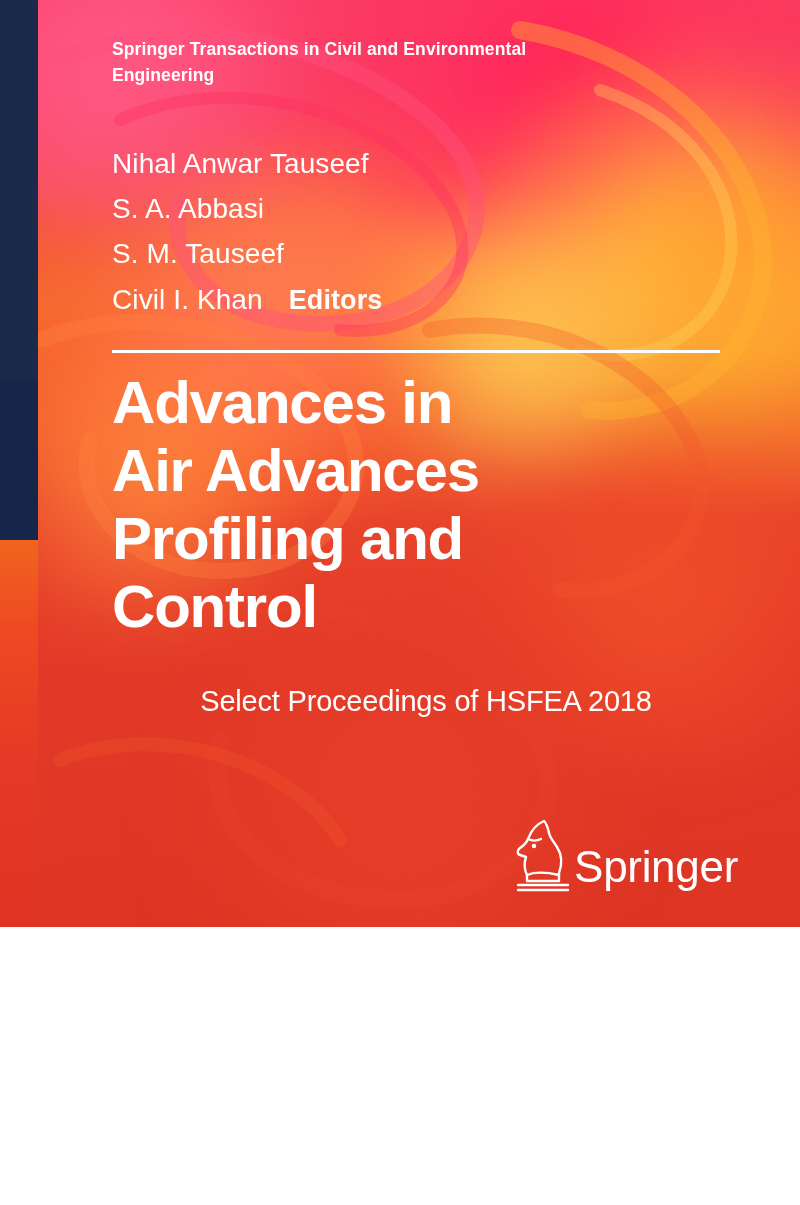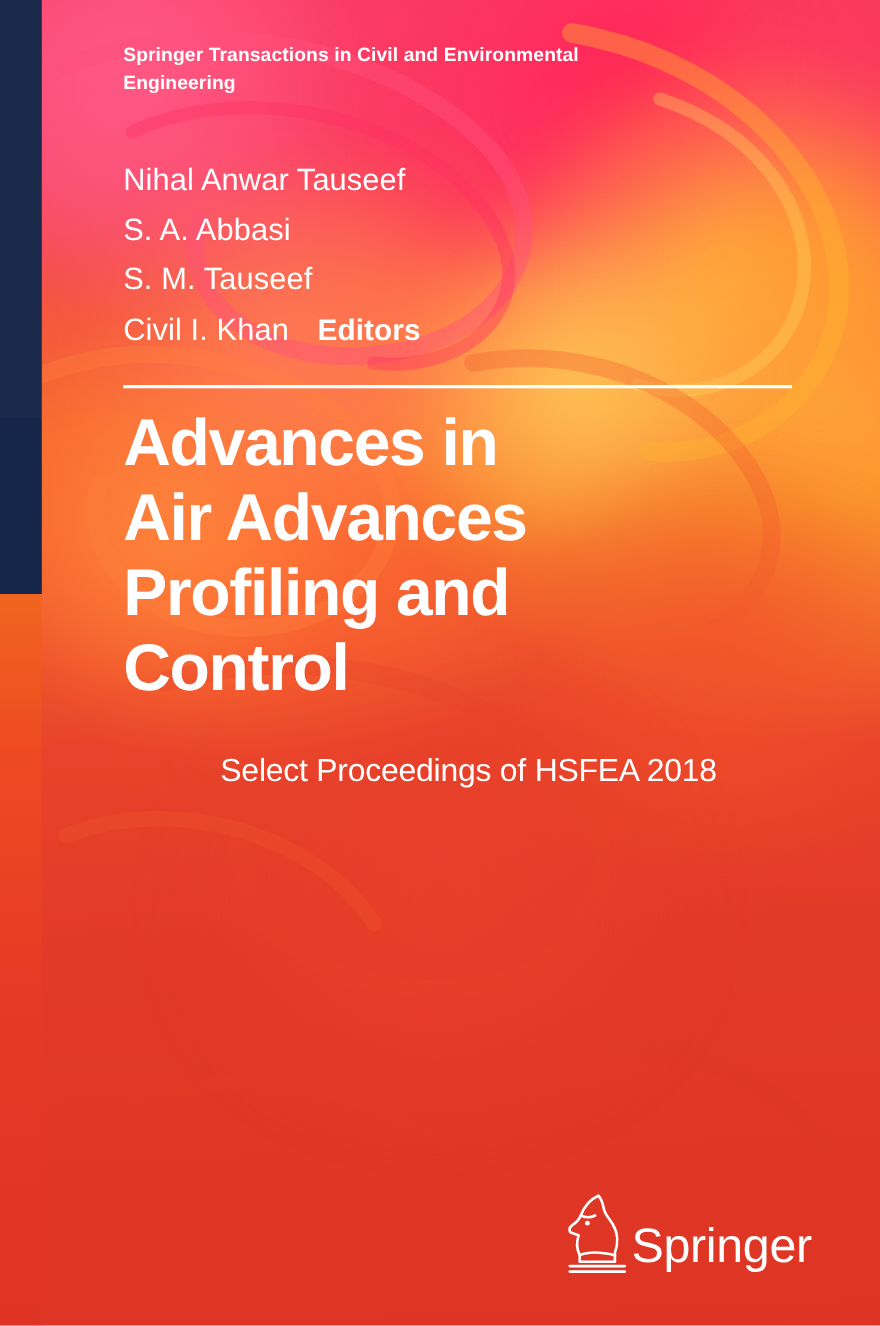--- a/index.html
+++ b/index.html
@@ -3,24 +3,24 @@
 <meta charset="utf-8">
 <style>
   html, body {
     margin: 0;
     padding: 0;
     background: #ffffff;
   }
   .cover {
     position: relative;
     width: 800px;
-    height: 1205px;
+    height: 927px;
     overflow: hidden;
     font-family: "Liberation Sans", sans-serif;
-    background: #6d28d9;
+    background: #7f1d1d;
   }
 
   
   .bg-base {
     position: absolute;
     inset: 0;
     background:
       radial-gradient(120% 60% at 78% 6%, #ff3a5e 0%, rgba(255,58,94,0) 55%),
       radial-gradient(70% 35% at 18% 4%, #ff4d7a 0%, rgba(255,77,122,0) 60%),
       radial-gradient(90% 45% at 95% 30%, #ffb02e 0%, rgba(255,176,46,0) 58%),
@@ -135,21 +135,21 @@
     margin-top: 44px;
     font-size: 29px;
     letter-spacing: -.2px;
     text-align: center;
   }
 
   
   .publisher {
     position: absolute;
     right: 62px;
-    bottom: 46px;
+    bottom: 34px;
     display: flex;
     align-items: flex-end;
   }
   .springer-word {
     font-size: 44px;
     color: #ffffff;
     letter-spacing: -.3px;
     line-height: 1;
     padding-bottom: 4px;
   }

